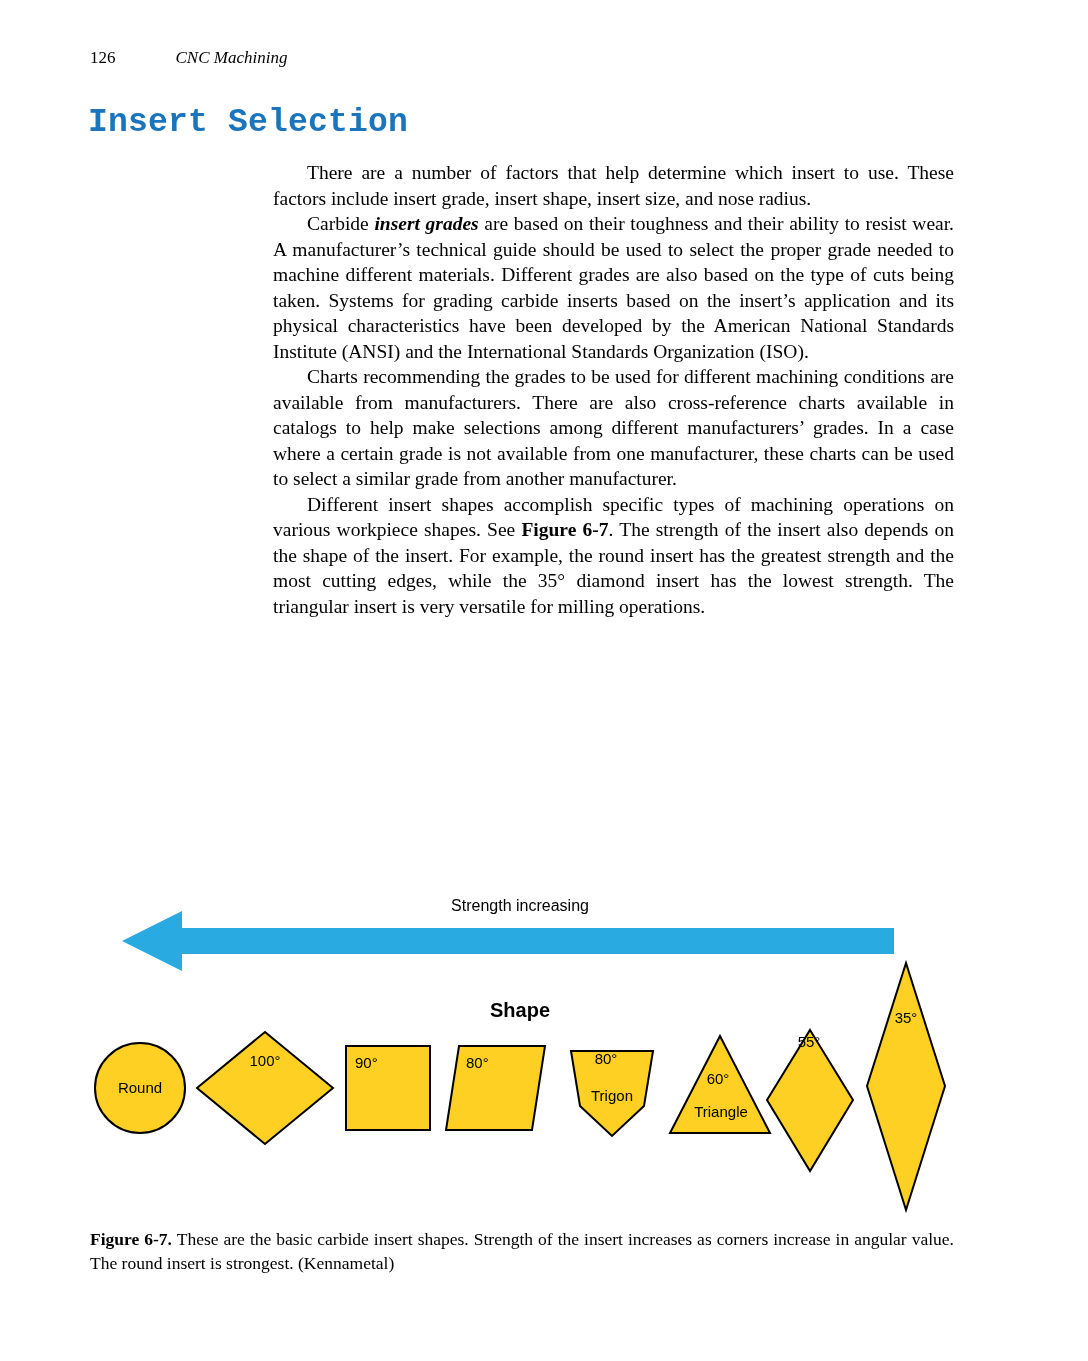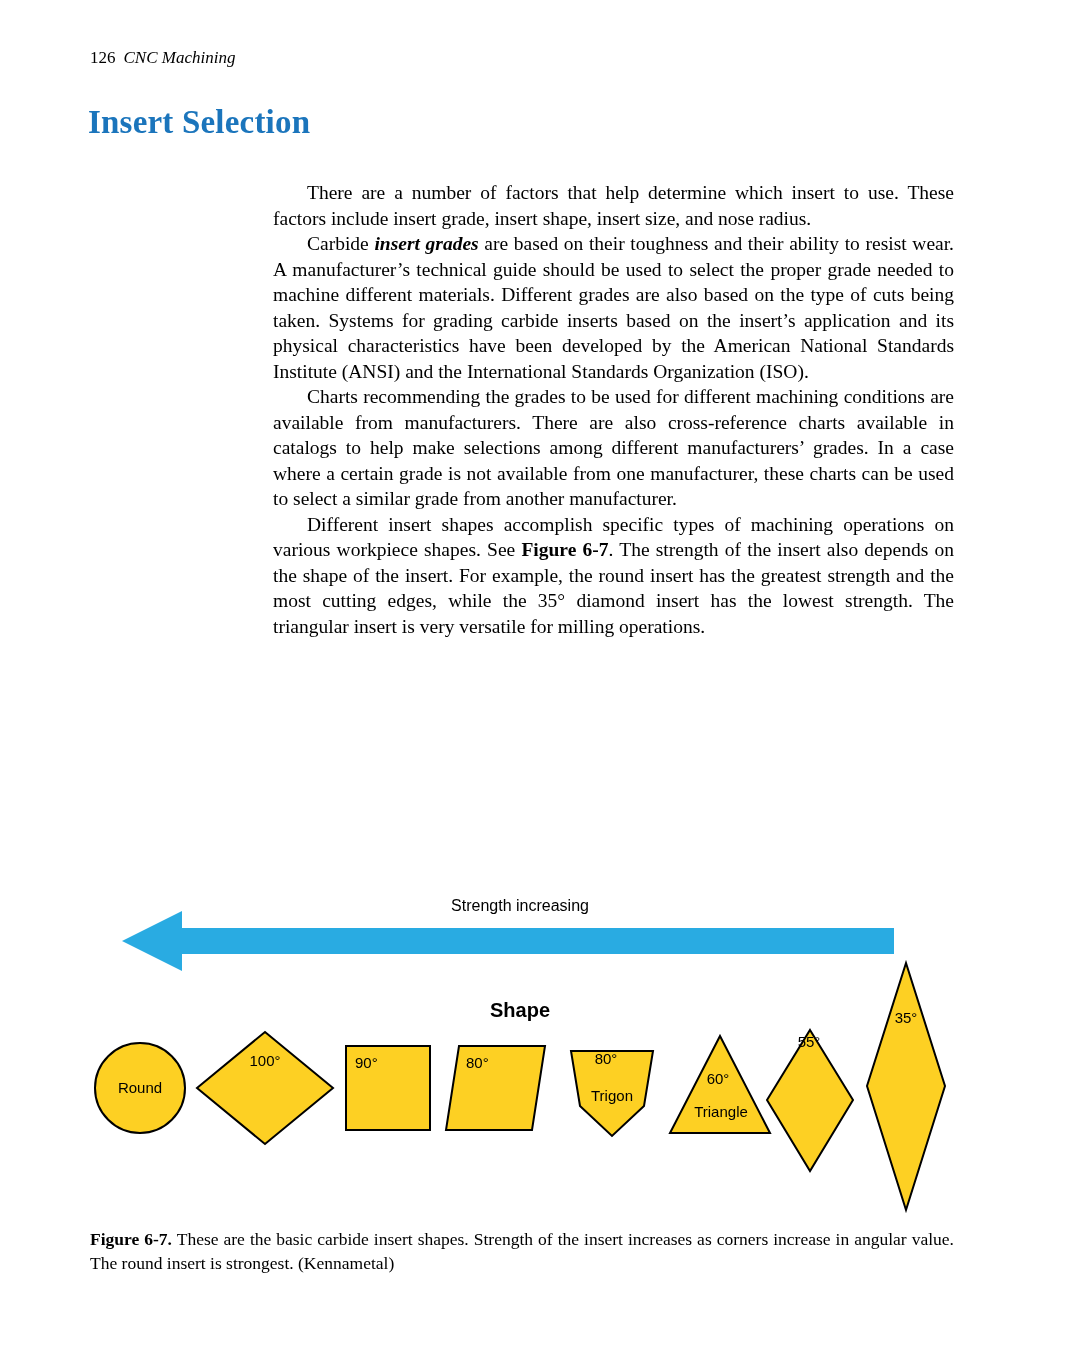--- a/index.html
+++ b/index.html
@@ -13,38 +13,37 @@
     color:#000;
     overflow:hidden;
   }
   .running-head {
     position:absolute;
     left:90px;
     top:48px;
     font-size:17px;
     color:#000;
   }
-  .running-head .pagenum { margin-right:8px; font-style:normal; }
-  .running-head .booktitle { font-style:italic; }
+  .running-head .pagenum { margin-right:32px; font-style:normal; }
+  .running-head .booktitle { font-style:italic;margin-left:28px; }
   .doc-title {
     position:absolute;
     left:88px;
     top:104px;
-    font-family:Liberation Serif, serif;
+    font-family:Liberation Mono, monospace;
     font-weight:bold;
     font-size:33px;
     color:var(--heading_blue, #1b75bc);
     letter-spacing:0.2px;
   }
   .column {
     position:absolute;
     left:273px;
     top:160px;
     width:681px;
-    margin-top:20px;
   }
   p.body {
     font-size:19.5px;
     line-height:25.5px;
     text-align:justify;
     text-indent:34px;
   }
   h2.sub {
     font-family:"Liberation Sans", sans-serif;
     font-weight:normal;

